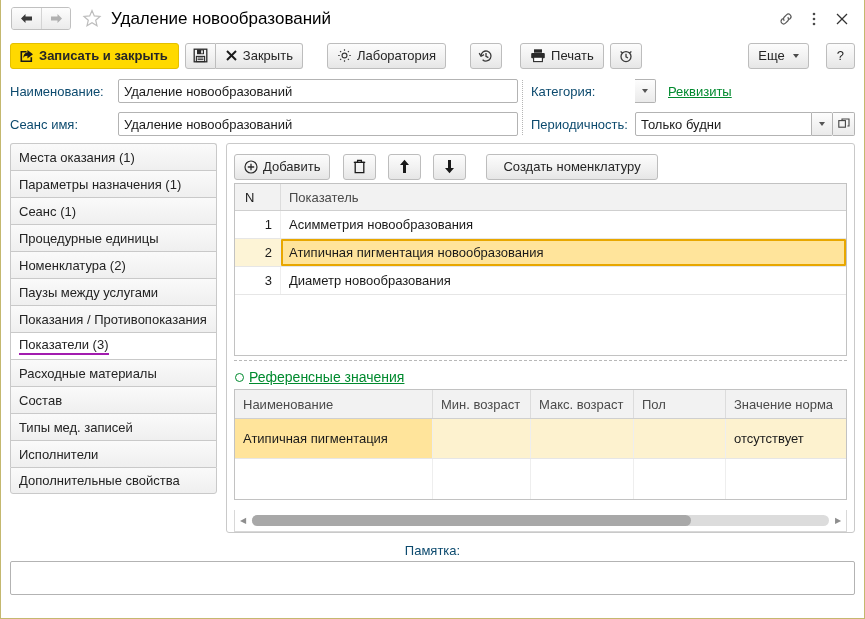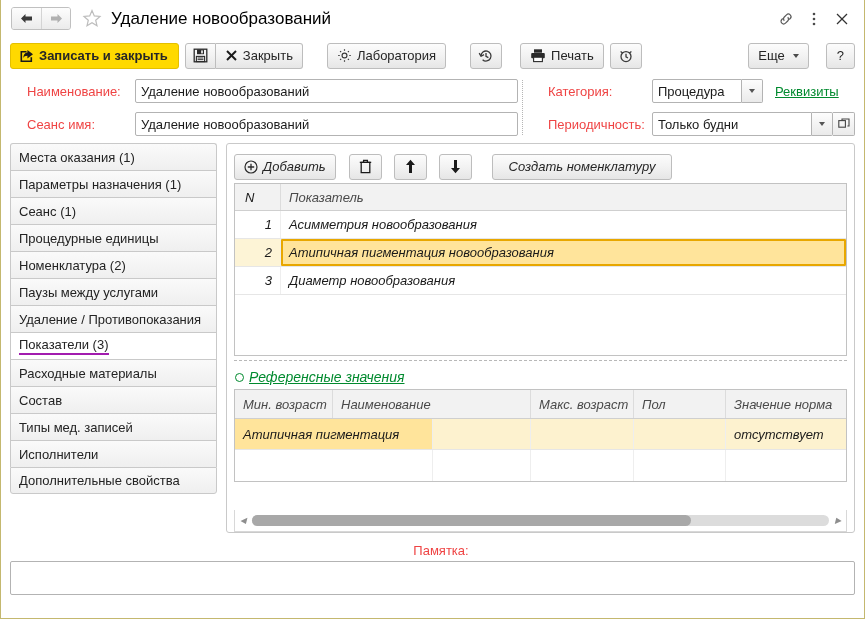--- a/index.html
+++ b/index.html
@@ -136,24 +136,23 @@
   }
   .fh-col-right { flex: 1; }
   .frow {
     display: flex;
     align-items: center;
     height: 26px;
     margin-bottom: 7px;
   }
   .frow:last-child { margin-bottom: 0; }
   .flabel {
-    color: #ef4444;
+    color: #0c4a6e;
     font-size: 13px;
     white-space: nowrap;
-    margin-left: 17px;
   }
   .flabel.w1 { width: 108px; }
   .flabel.w2 { width: 104px; }
   .fin {
     height: 24px;
     border: 1px solid #b3b3b3;
     border-radius: 2px;
     background: #fff;
     display: flex;
     align-items: center;
@@ -233,21 +232,20 @@
   #panel {
     flex: 1;
     margin-left: 9px;
     border: 1px solid #c9c9c9;
     border-radius: 3px;
     background: #ffffff;
     display: flex;
     flex-direction: column;
     padding: 6px 7px 0 7px;
     overflow: hidden;
-    font-style: italic;
   }
   #panel-toolbar {
     display: flex;
     align-items: center;
     gap: 6px;
     height: 33px;
     flex: 0 0 33px;
   }
 
   
@@ -326,21 +324,21 @@
     display: inline-block;
   }
   .ref-title {
     color: #008a2e;
     font-size: 14px;
     text-decoration: underline;
     cursor: pointer;
     white-space: nowrap;
   }
   .ref-grid .hrow { height: 29px; }
-  .ref-grid .row { height: 31px; }
+  .ref-grid .row { height: 40px; }
   .ref-row .cell { background: #fdf2cf; }
   .ref-row .cell.first { background: #ffe49b; }
   .c-name { width: 198px; }
   .c-minage { width: 98px; }
   .c-maxage { width: 103px; }
   .c-sex { width: 92px; }
   .c-norm { flex: 1; }
 
   
   .hscroll {
@@ -547,21 +545,20 @@
       <div class="frow">
         <div class="flabel w1">Сеанс имя:</div>
         <div class="fin grow">Удаление новообразований</div>
       </div>
     </div>
     <div class="fh-divider"></div>
     <div class="fh-col-right">
       <div class="frow">
         <div class="flabel w2">Категория:</div>
         <div class="combo">
-          <div class="fin" style="width:90px">Процедура</div>
           <div class="dropbtn">
               <span class="caret"></span>
             </div>
         </div>
         <div class="link-green">Реквизиты</div>
       </div>
       <div class="frow">
         <div class="flabel w2">Периодичность:</div>
         <div class="combo" style="flex:1">
           <div class="fin grow">Только будни</div>
@@ -594,21 +591,21 @@
       <div class="vtab">
           <span class="vtab-label">Процедурные единицы</span>
         </div>
       <div class="vtab">
           <span class="vtab-label">Номенклатура (2)</span>
         </div>
       <div class="vtab">
           <span class="vtab-label">Паузы между услугами</span>
         </div>
       <div class="vtab">
-          <span class="vtab-label">Удаление / Противопоказания</span>
+          <span class="vtab-label">Показания / Противопоказания</span>
         </div>
       <div class="vtab active">
           <span class="vtab-label">Показатели (3)</span>
         </div>
       <div class="vtab">
           <span class="vtab-label">Расходные материалы</span>
         </div>
       <div class="vtab">
           <span class="vtab-label">Состав</span>
         </div>
@@ -690,22 +687,22 @@
           <div></div>
         </div>
 
       <div class="ref-header">
         <span class="ref-circle"></span>
         <span class="ref-title">Референсные значения</span>
       </div>
 
       <div class="grid ref-grid">
         <div class="hrow">
+          <div class="hcell c-name">Наименование</div>
           <div class="hcell c-minage">Мин. возраст</div>
-          <div class="hcell c-name">Наименование</div>
           <div class="hcell c-maxage">Макс. возраст</div>
           <div class="hcell c-sex">Пол</div>
           <div class="hcell c-norm">Значение норма</div>
         </div>
         <div class="row ref-row">
           <div class="cell c-name first">Атипичная пигментация</div>
           <div class="cell c-minage"></div>
           <div class="cell c-maxage"></div>
           <div class="cell c-sex"></div>
           <div class="cell c-norm">отсутствует</div>

